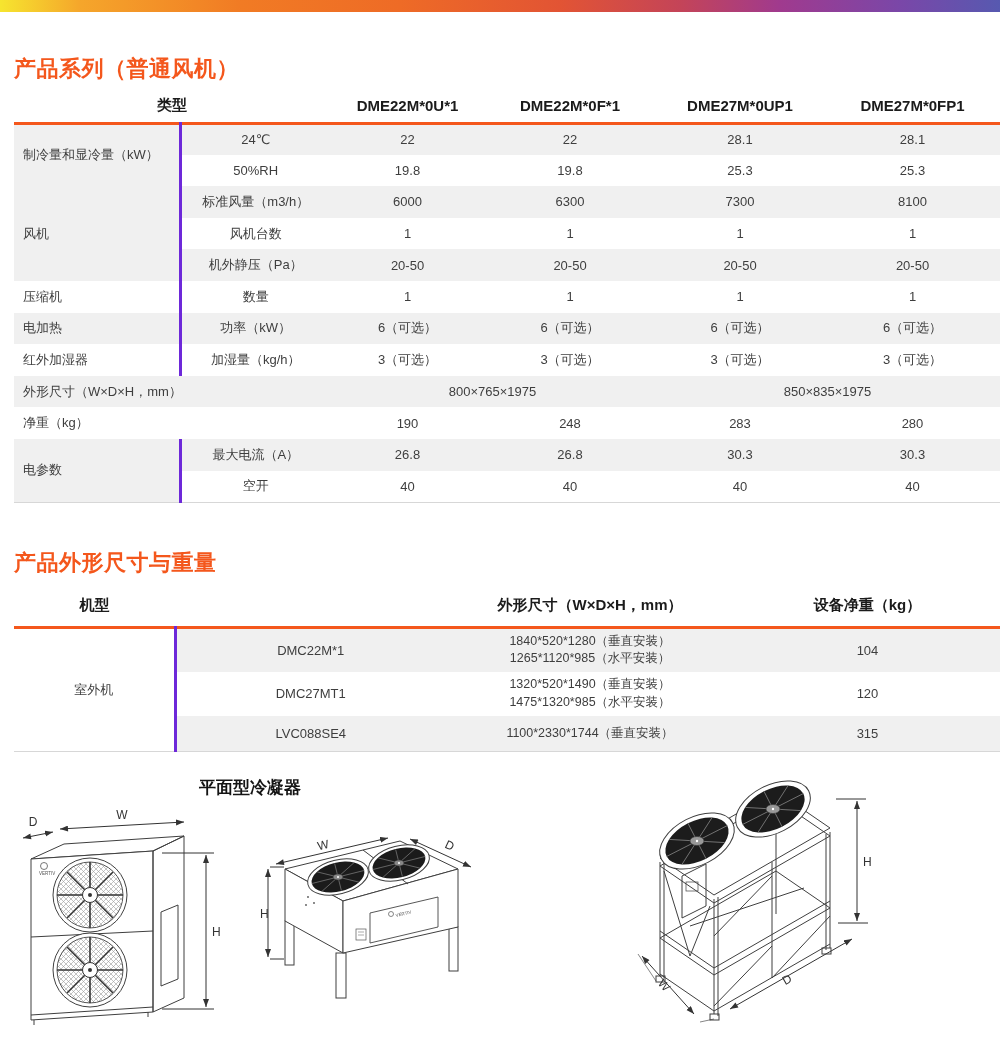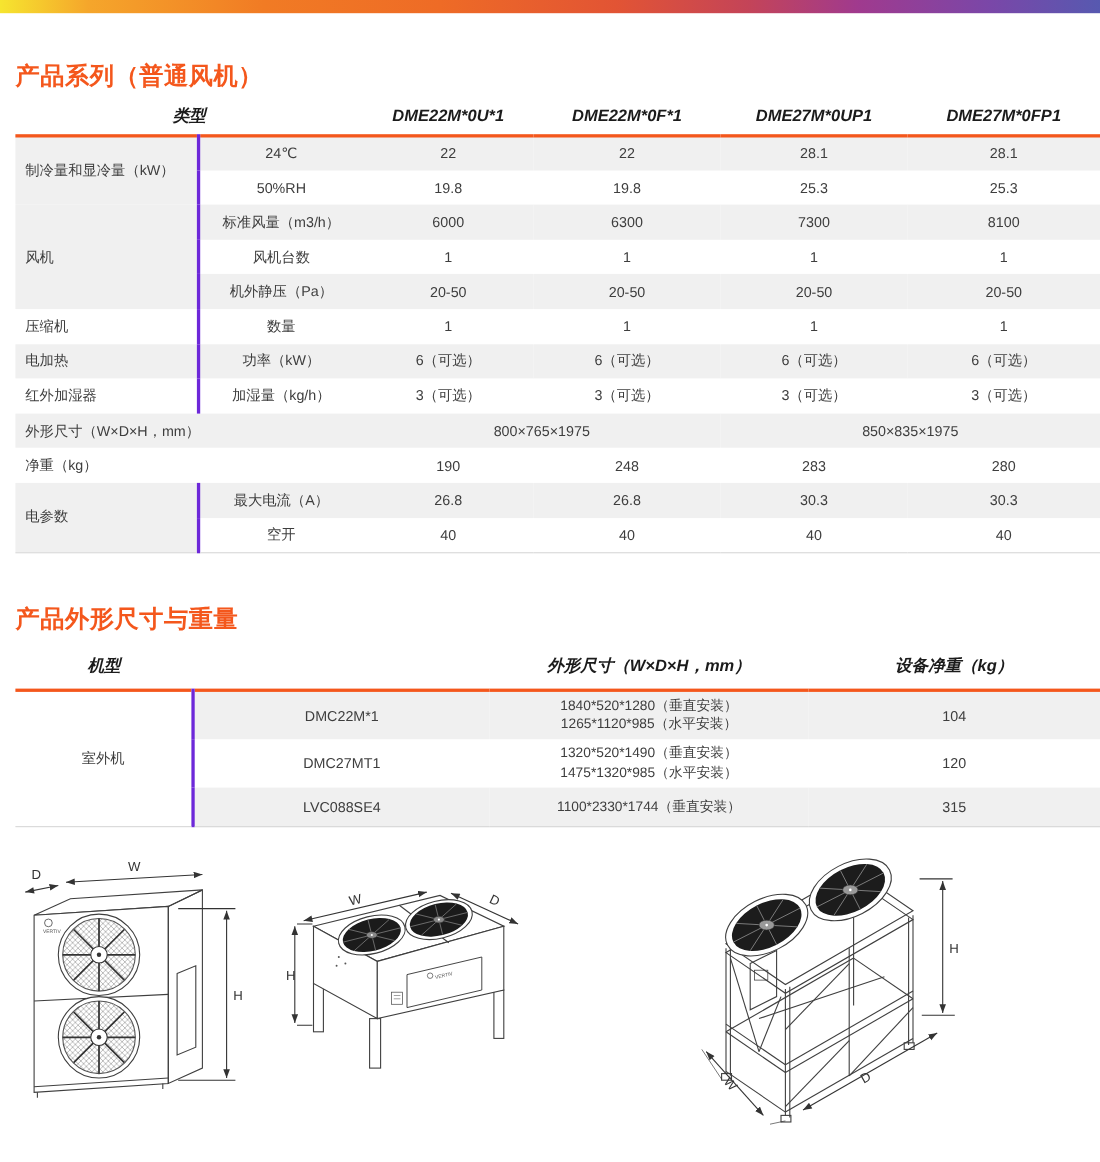--- a/index.html
+++ b/index.html
@@ -7,21 +7,21 @@
     font-family:"Liberation Sans","DejaVu Sans",sans-serif; color:#3e3e3e; }
   .gradient-bar { height:12px; width:1000px;
     background:linear-gradient(90deg,#F6E52F 0%,#F5A62B 8%,#F17B24 24%,#EE6B26 40%,
       #E25434 56%,#C44458 68%,#A03A8E 78%,#7A47A8 90%,#5759B0 100%); }
   .section-title { color:#F4571C; font-size:22px; font-weight:700; margin-left:14px; letter-spacing:.5px; }
   .title-1 { margin-top:42px;font-family:Liberation Serif, serif; }
   .title-2 { margin-top:45px; }
 
   table { border-collapse:collapse; table-layout:fixed; margin-left:14px; width:986px;
     border-bottom:1px solid #d7d7d7; }
-  thead tr { border-bottom:3px solid #F4571C;font-style:italic; }
+  thead tr { border-bottom:3px solid #F4571C; }
   th { font-size:15px; color:#1b1b1b; font-weight:700; text-align:center; }
   td { font-size:13px; color:#3e3e3e; text-align:center; vertical-align:middle; }
   .g { background:#F0F0F0; }
   .sep { border-left:3px solid #6d28d9; }
 
   .t1 { margin-top:6px; }
   .t1 thead tr { height:33px; }
   .t1 tbody tr { height:31.6px; }
   .t1 .group { text-align:left; padding-left:9px; }
 
@@ -200,20 +200,21 @@
         <span class="dline">1100*2330*1744（垂直安装）</span>
       </td>
       <td class="g">315</td>
     </tr>
   </tbody>
 </table>
 
 <div class="drawings">
 
   <div class="draw-col">
+    <div class="draw-title">平面型冷凝器</div>
     <div class="draw-pair">
 
       <svg class="svgA" width="232" height="232" viewBox="0 0 232 232">
         <defs>
           <marker id="arE" markerWidth="9" markerHeight="7" refX="8" refY="3" orient="auto">
               <path d="M0,0L8,3L0,6Z" fill="#333"></path>
             </marker>
           <marker id="arS" markerWidth="9" markerHeight="7" refX="0" refY="3" orient="auto">
               <path d="M8,0L0,3L8,6Z" fill="#333"></path>
             </marker>

